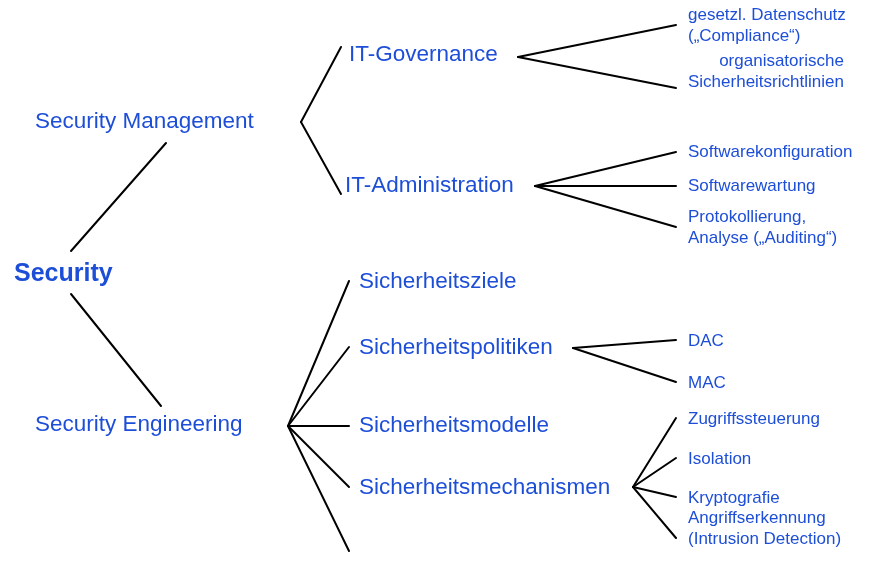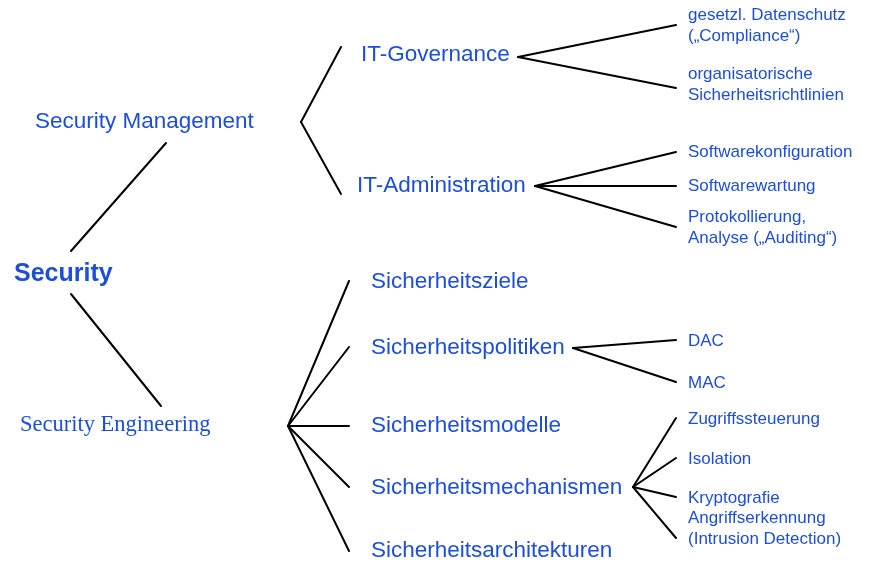--- a/index.html
+++ b/index.html
@@ -38,21 +38,20 @@
     font-weight: bold;
     letter-spacing: 0px;
   }
   .node-l1 {
     font-size: 22.5px;
     font-weight: normal;
   }
   .node-l2 {
     font-size: 22.5px;
     font-weight: normal;
-    margin-left: 12px;
   }
   .node-leaf {
     font-size: 17px;
     font-weight: normal;
     line-height: 1.22;
   }
 </style>
 </head>
 <body>
 
@@ -88,48 +87,47 @@
       <line x1="633" y1="487" x2="676" y2="458"></line>
       <line x1="633" y1="487" x2="676" y2="497"></line>
       <line x1="633" y1="487" x2="676" y2="538"></line>
     </g>
   </svg>
 
   <div class="node node-root" style="left:14px; top:258px;">Security</div>
 
   <div class="node node-l1" style="left:35px; top:108px;text-align:right;">Security Management</div>
 
-  <div class="node node-l1" style="left:20px; top:411px;font-family:Liberation Serif, serif;">Security Engineering</div>
+  <div class="node node-l1" style="left:35px; top:411px;">Security Engineering</div>
 
   <div class="node node-l2" style="left:349px; top:41px;">IT-Governance</div>
 
   <div class="node node-l2" style="left:345px; top:172px;">IT-Administration</div>
 
   <div class="node node-leaf" style="left:688px; top:5px;">gesetzl. Datenschutz
 („Compliance“)</div>
 
-  <div class="node node-leaf" style="left:688px; top:64px;">organisatorische
+  <div class="node node-leaf" style="left:688px; top:51px;text-align:right;">organisatorische
 Sicherheitsrichtlinien</div>
 
   <div class="node node-leaf" style="left:688px; top:142px;">Softwarekonfiguration</div>
 
   <div class="node node-leaf" style="left:688px; top:176px;text-align:center;">Softwarewartung</div>
 
   <div class="node node-leaf" style="left:688px; top:207px;">Protokollierung,
 Analyse („Auditing“)</div>
 
   <div class="node node-l2" style="left:359px; top:268px;">Sicherheitsziele</div>
 
   <div class="node node-l2" style="left:359px; top:334px;">Sicherheitspolitiken</div>
 
   <div class="node node-l2" style="left:359px; top:412px;">Sicherheitsmodelle</div>
 
   <div class="node node-l2" style="left:359px; top:474px;">Sicherheitsmechanismen</div>
 
-  <div class="node node-l2" style="left:359px; top:537px;">Sicherheitsarchitekturen</div>
 
   <div class="node node-leaf" style="left:688px; top:331px;">DAC</div>
 
   <div class="node node-leaf" style="left:688px; top:373px;">MAC</div>
 
   <div class="node node-leaf" style="left:688px; top:409px;">Zugriffssteuerung</div>
 
   <div class="node node-leaf" style="left:688px; top:449px;">Isolation</div>
 
   <div class="node node-leaf" style="left:688px; top:488px;">Kryptografie</div>

